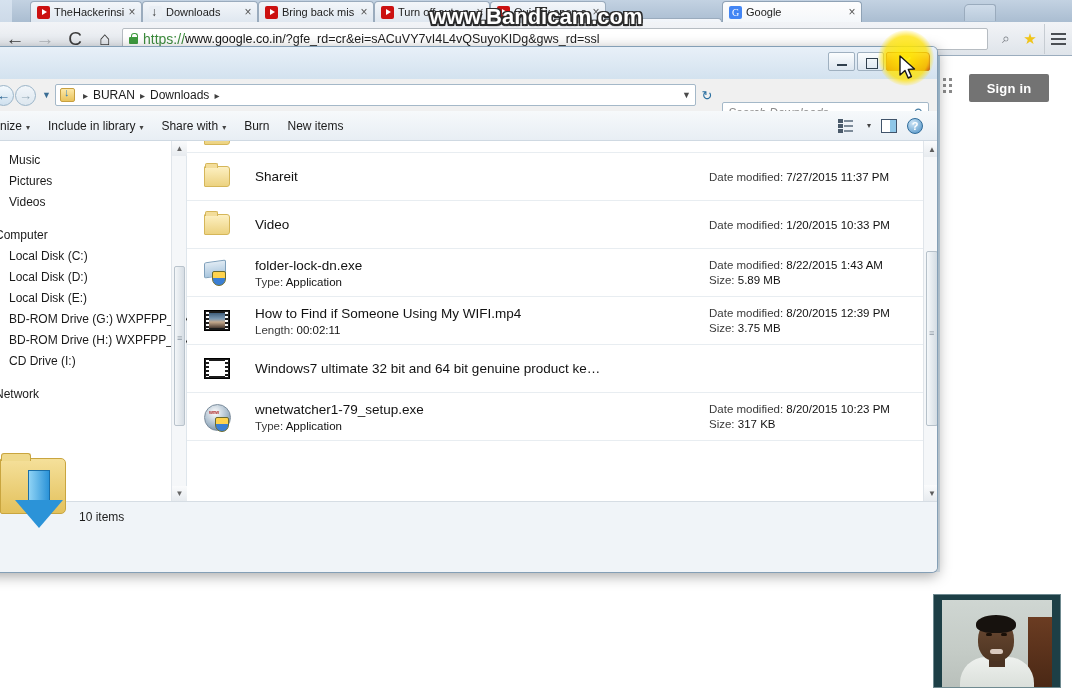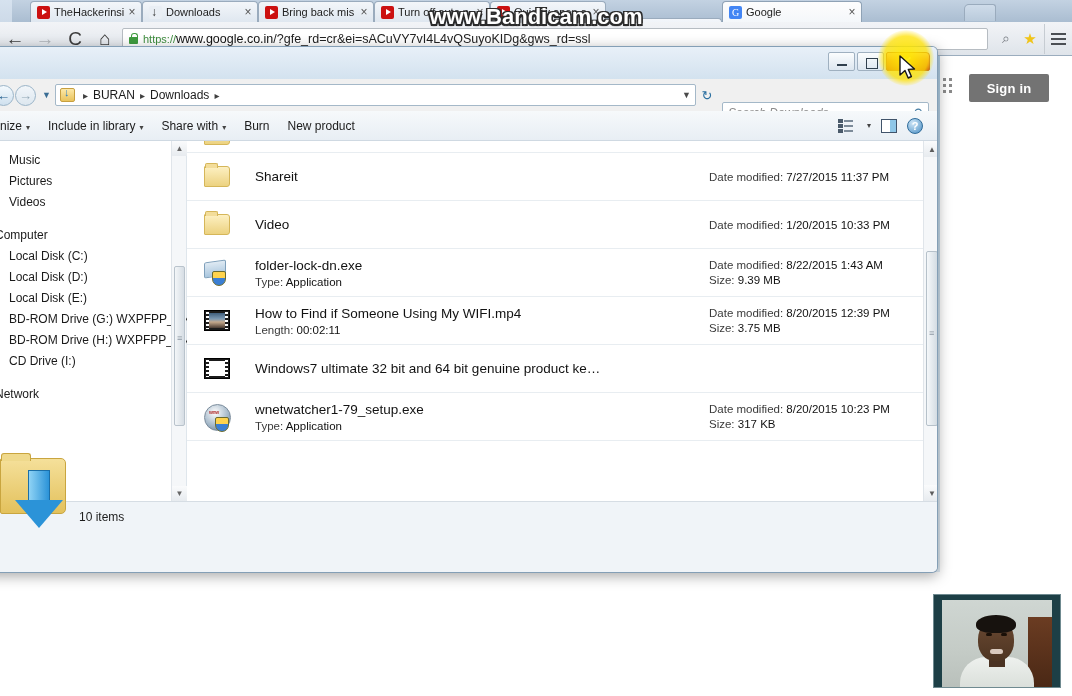--- a/index.html
+++ b/index.html
@@ -88,21 +88,21 @@
   }
   .lock-icon:before {
     content: ''; position: absolute; left: 0; bottom: 0; width: 9px; height: 7px;
     background: #3f9c3f; border-radius: 1px;
   }
   .lock-icon:after {
     content: ''; position: absolute; left: 2px; top: 0px; width: 5px; height: 6px;
     border: 1.5px solid #3f9c3f; border-bottom: none;
     border-top-left-radius: 3px; border-top-right-radius: 3px;
   }
-  .url-scheme { font-size: 11px; color: #3d8c3d; text-align: right; }
+  .url-scheme { font-size: 14px; color: #3d8c3d; text-align: right; }
   .url-rest { font-size: 12.5px; color: #222; }
   .url-host { font-size: 12.5px; color: #111; }
   .omni-icon {
     width: 24px; height: 28px; display: flex; align-items: center;
     justify-content: center; font-size: 14px; color: #7a7f85;
   }
   .star-icon { color: #f0c419; font-size: 15px; }
   .menu-icon {
     width: 28px; height: 30px; display: flex; flex-direction: column;
     justify-content: center; align-items: center; gap: 3px;
@@ -602,21 +602,21 @@
         <span class="search-ph">Search Downloads</span>
         <span class="search-mag">⚲</span>
       </div>
     </div>
 
     <div class="exp-toolbar">
       <span class="tb-item"><span>nize</span><span class="tb-caret">▾</span></span>
       <span class="tb-item"><span>Include in library</span><span class="tb-caret">▾</span></span>
       <span class="tb-item"><span>Share with</span><span class="tb-caret">▾</span></span>
       <span class="tb-item">Burn</span>
-      <span class="tb-item">New product</span>
+      <span class="tb-item">New items</span>
 
       <span class="tb-right">
         <span class="tb-icon-views">
           <i></i>
             <i class="thin"></i>
             <i></i>
             <i class="thin"></i>
             <i></i>
             <i class="thin"></i>
         </span>
@@ -688,21 +688,21 @@
                 <span class="body"></span>
                 <span class="shield"></span>
               </span>
           </span>
           <span class="file-main">
             <span class="file-name">folder-lock-dn.exe</span>
             <span class="file-sub"><span>Type:</span> <b>Application</b></span>
           </span>
           <span class="file-meta">
             <span class="meta-line"><span>Date modified:</span> <b>8/22/2015 1:43 AM</b></span>
-            <span class="meta-line"><span>Size:</span> <b>9.39 MB</b></span>
+            <span class="meta-line"><span>Size:</span> <b>5.89 MB</b></span>
           </span>
         </div>
 
         <div class="file-row">
           <span class="file-icon">
             <span class="ico-video">
                 <span class="strip"></span>
               </span>
           </span>
           <span class="file-main">

